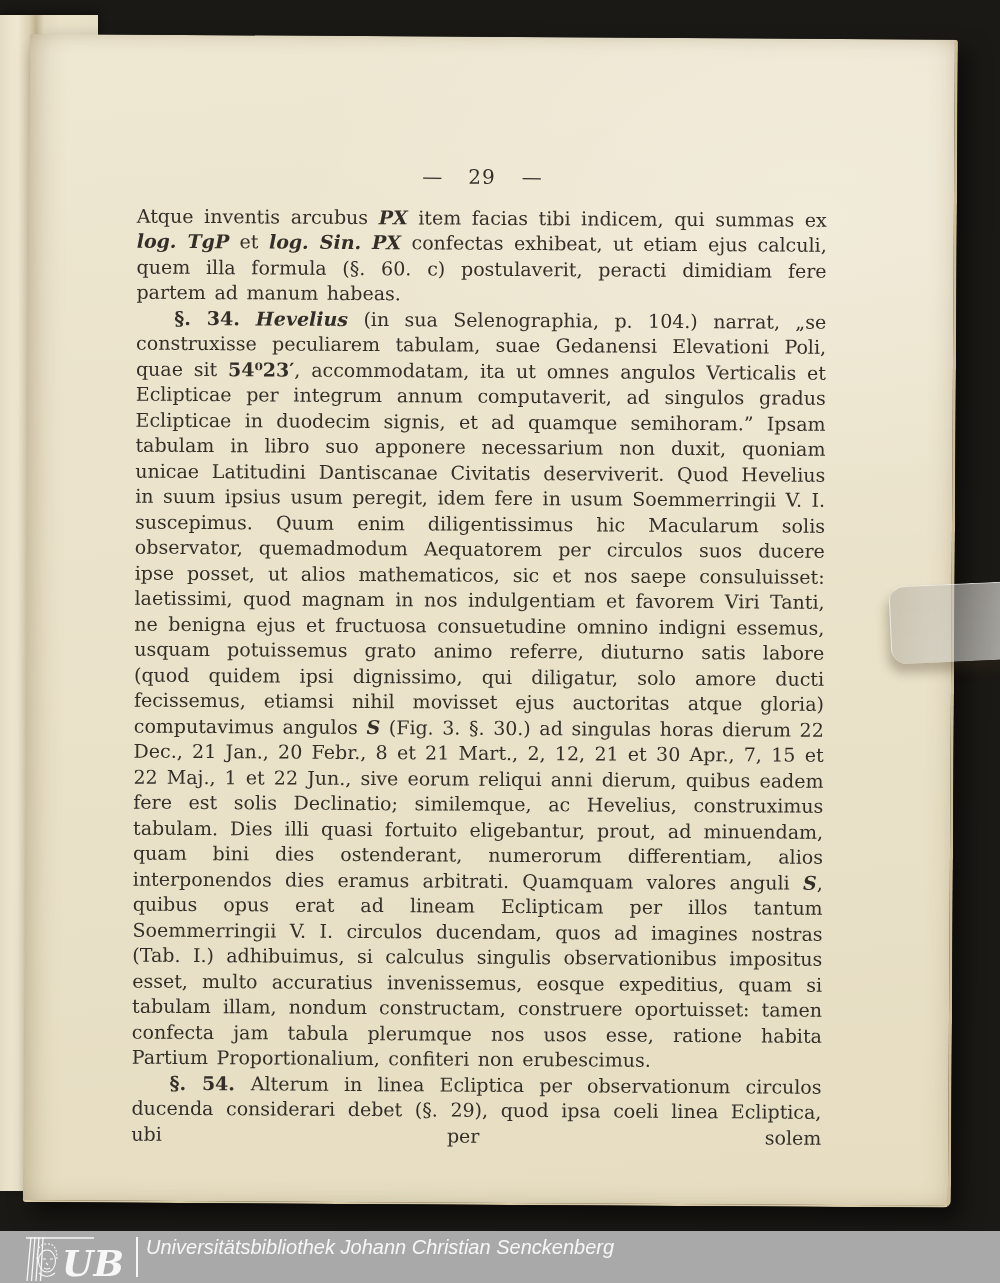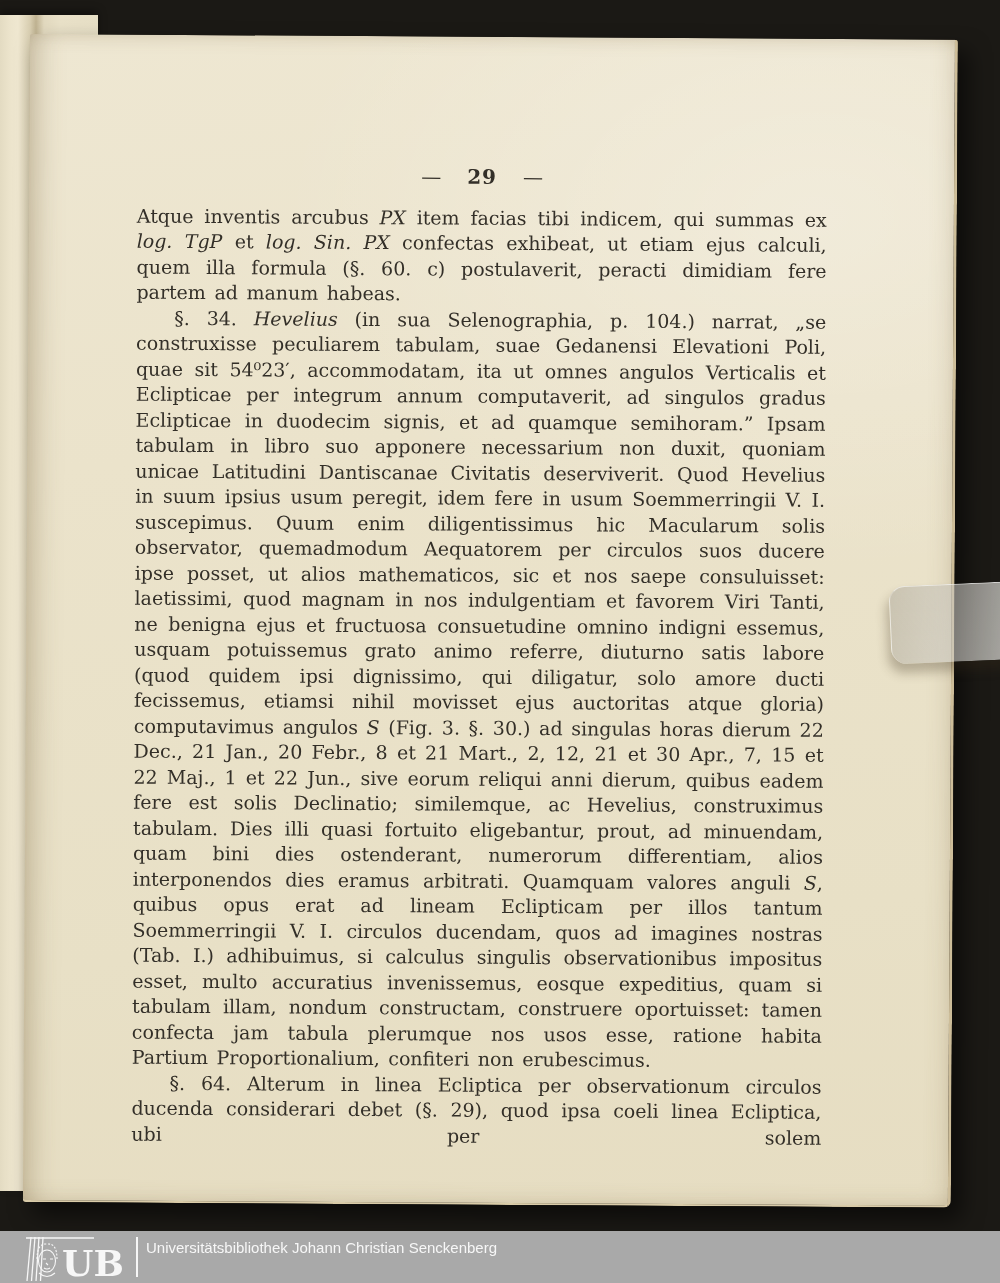--- a/index.html
+++ b/index.html
@@ -46,73 +46,73 @@
     position:absolute;left:108px;top:128px;width:690px;
     color:var(--ink,#33302a);
     font-family:"DejaVu Serif","Liberation Serif",serif;
     font-size:19px;line-height:25.5px;
     word-spacing:2.5px;
   }
   .page-head{
     display:flex;justify-content:center;align-items:baseline;gap:26px;
     margin:0 0 15px 0;font-size:20px;
   }
-  .page-head .num{font-weight:bold;letter-spacing:1px;text-align:right;}
+  .page-head .num{font-weight:normal;letter-spacing:1px;text-align:right;}
   .para{margin:0;text-align:justify;}
   .para.indent{text-indent:38px;}
   .para.justify-last{text-align-last:justify;}
   .it{font-style:italic;}
-  .bd{font-weight:normal;}
+  .bd{font-weight:bold;}
   
   .tab{
     position:absolute;left:890px;top:584px;width:118px;height:77px;
     transform:rotate(-2.5deg);
     border-radius:16px 0 0 16px;
     background:linear-gradient(100deg,
       rgba(150,146,138,0.38) 0%,
       rgba(195,192,185,0.55) 40%,
       rgba(228,227,222,0.72) 100%);
     border-top:1px solid rgba(255,255,255,0.55);
     border-left:1px solid rgba(255,255,255,0.25);
     box-shadow:-3px 9px 11px rgba(60,48,25,0.30);
   }
   
   .banner{
     position:absolute;left:0;bottom:0;width:1000px;height:52px;
     background:var(--banner_bg,#a9a9a9);
-    display:flex;align-items:center;
+    display:flex;align-items:center;font-style:italic;
   }
   .banner .logo{position:absolute;left:26px;top:4px;}
   .banner .divider{
     position:absolute;left:136px;top:6px;width:2px;height:40px;
     background:var(--banner_text,#f7f7f7);
   }
   .banner .bannertext{
     position:absolute;left:146px;top:7px;
     color:var(--banner_text,#f7f7f7);
-    font-size:15px;line-height:19px;
+    font-size:20px;line-height:19px;
   }
 </style>
 </head>
 <body>
 
 <div class="scene">
 
   <div class="gutter"></div>
 
   <div class="page">
     <div class="textblock">
       <div class="page-head">
         <span class="dash">—</span>
         <span class="num">29</span>
         <span class="dash">—</span>
       </div>
       <p class="para"><span>Atque inventis arcubus </span><span class="it bd">PX</span><span> item facias tibi indicem, qui summas ex </span><span class="it bd">log. TgP</span><span> et </span><span class="it bd">log. Sin. PX</span><span> confectas exhibeat, ut etiam ejus calculi, quem illa formula (§. 60. c) postulaverit, peracti dimidiam fere partem ad manum habeas.</span></p>
       <p class="para indent"><span class="bd">§. 34.  </span><span class="it bd">Hevelius</span><span> (in sua Selenographia, p. 104.) narrat, „se construxisse peculiarem tabulam, suae Gedanensi Elevationi Poli, quae sit </span><span class="bd">54⁰23′</span><span>, accommodatam, ita ut omnes angulos Verticalis et Eclipticae per integrum annum computaverit, ad singulos gradus Eclipticae in duodecim signis, et ad quamque semihoram.”  Ipsam tabulam in libro suo apponere necessarium non duxit, quoniam unicae Latitudini Dantiscanae Civitatis deserviverit.  Quod Hevelius in suum ipsius usum peregit, idem fere in usum Soemmerringii V. I. suscepimus.  Quum enim diligentissimus hic Macularum solis observator, quemadmodum Aequatorem per circulos suos ducere ipse posset, ut alios mathematicos, sic et nos saepe consuluisset: laetissimi, quod magnam in nos indulgentiam et favorem Viri Tanti, ne benigna ejus et fructuosa consuetudine omnino indigni essemus, usquam potuissemus grato animo referre, diuturno satis labore (quod quidem ipsi dignissimo, qui diligatur, solo amore ducti fecissemus, etiamsi nihil movisset ejus auctoritas atque gloria) computavimus angulos </span><span class="it bd">S</span><span> (Fig. 3. §. 30.) ad singulas horas dierum 22 Dec., 21 Jan., 20 Febr., 8 et 21 Mart., 2, 12, 21 et 30 Apr., 7, 15 et 22 Maj., 1 et 22 Jun., sive eorum reliqui anni dierum, quibus eadem fere est solis Declinatio; similemque, ac Hevelius, construximus tabulam.  Dies illi quasi fortuito eligebantur, prout, ad minuendam, quam bini dies ostenderant, numerorum differentiam, alios interponendos dies eramus arbitrati.  Quamquam valores anguli </span><span class="it bd">S</span><span>, quibus opus erat ad lineam Eclipticam per illos tantum Soemmerringii V. I. circulos ducendam, quos ad imagines nostras (Tab. I.) adhibuimus, si calculus singulis observationibus impositus esset, multo accuratius invenissemus, eosque expeditius, quam si tabulam illam, nondum constructam, construere oportuisset: tamen confecta jam tabula plerumque nos usos esse, ratione habita Partium Proportionalium, confiteri non erubescimus.</span></p>
-      <p class="para indent justify-last"><span class="bd">§. 64.  </span><span>Alterum in linea Ecliptica per observationum circulos ducenda considerari debet (§. 29), quod ipsa coeli linea Ecliptica, ubi per solem</span></p>
+      <p class="para indent justify-last"><span class="bd">§. 54.  </span><span>Alterum in linea Ecliptica per observationum circulos ducenda considerari debet (§. 29), quod ipsa coeli linea Ecliptica, ubi per solem</span></p>
     </div>
   </div>
 
   <div class="tab"></div>
 
   <footer class="banner">
     <svg class="logo" width="110" height="46" viewBox="0 0 110 46">
       <g stroke="#f7f7f7" fill="none" stroke-width="1.3">
         <path d="M5 2 L1 46"></path>
         <path d="M9 2 L5.5 46"></path>

